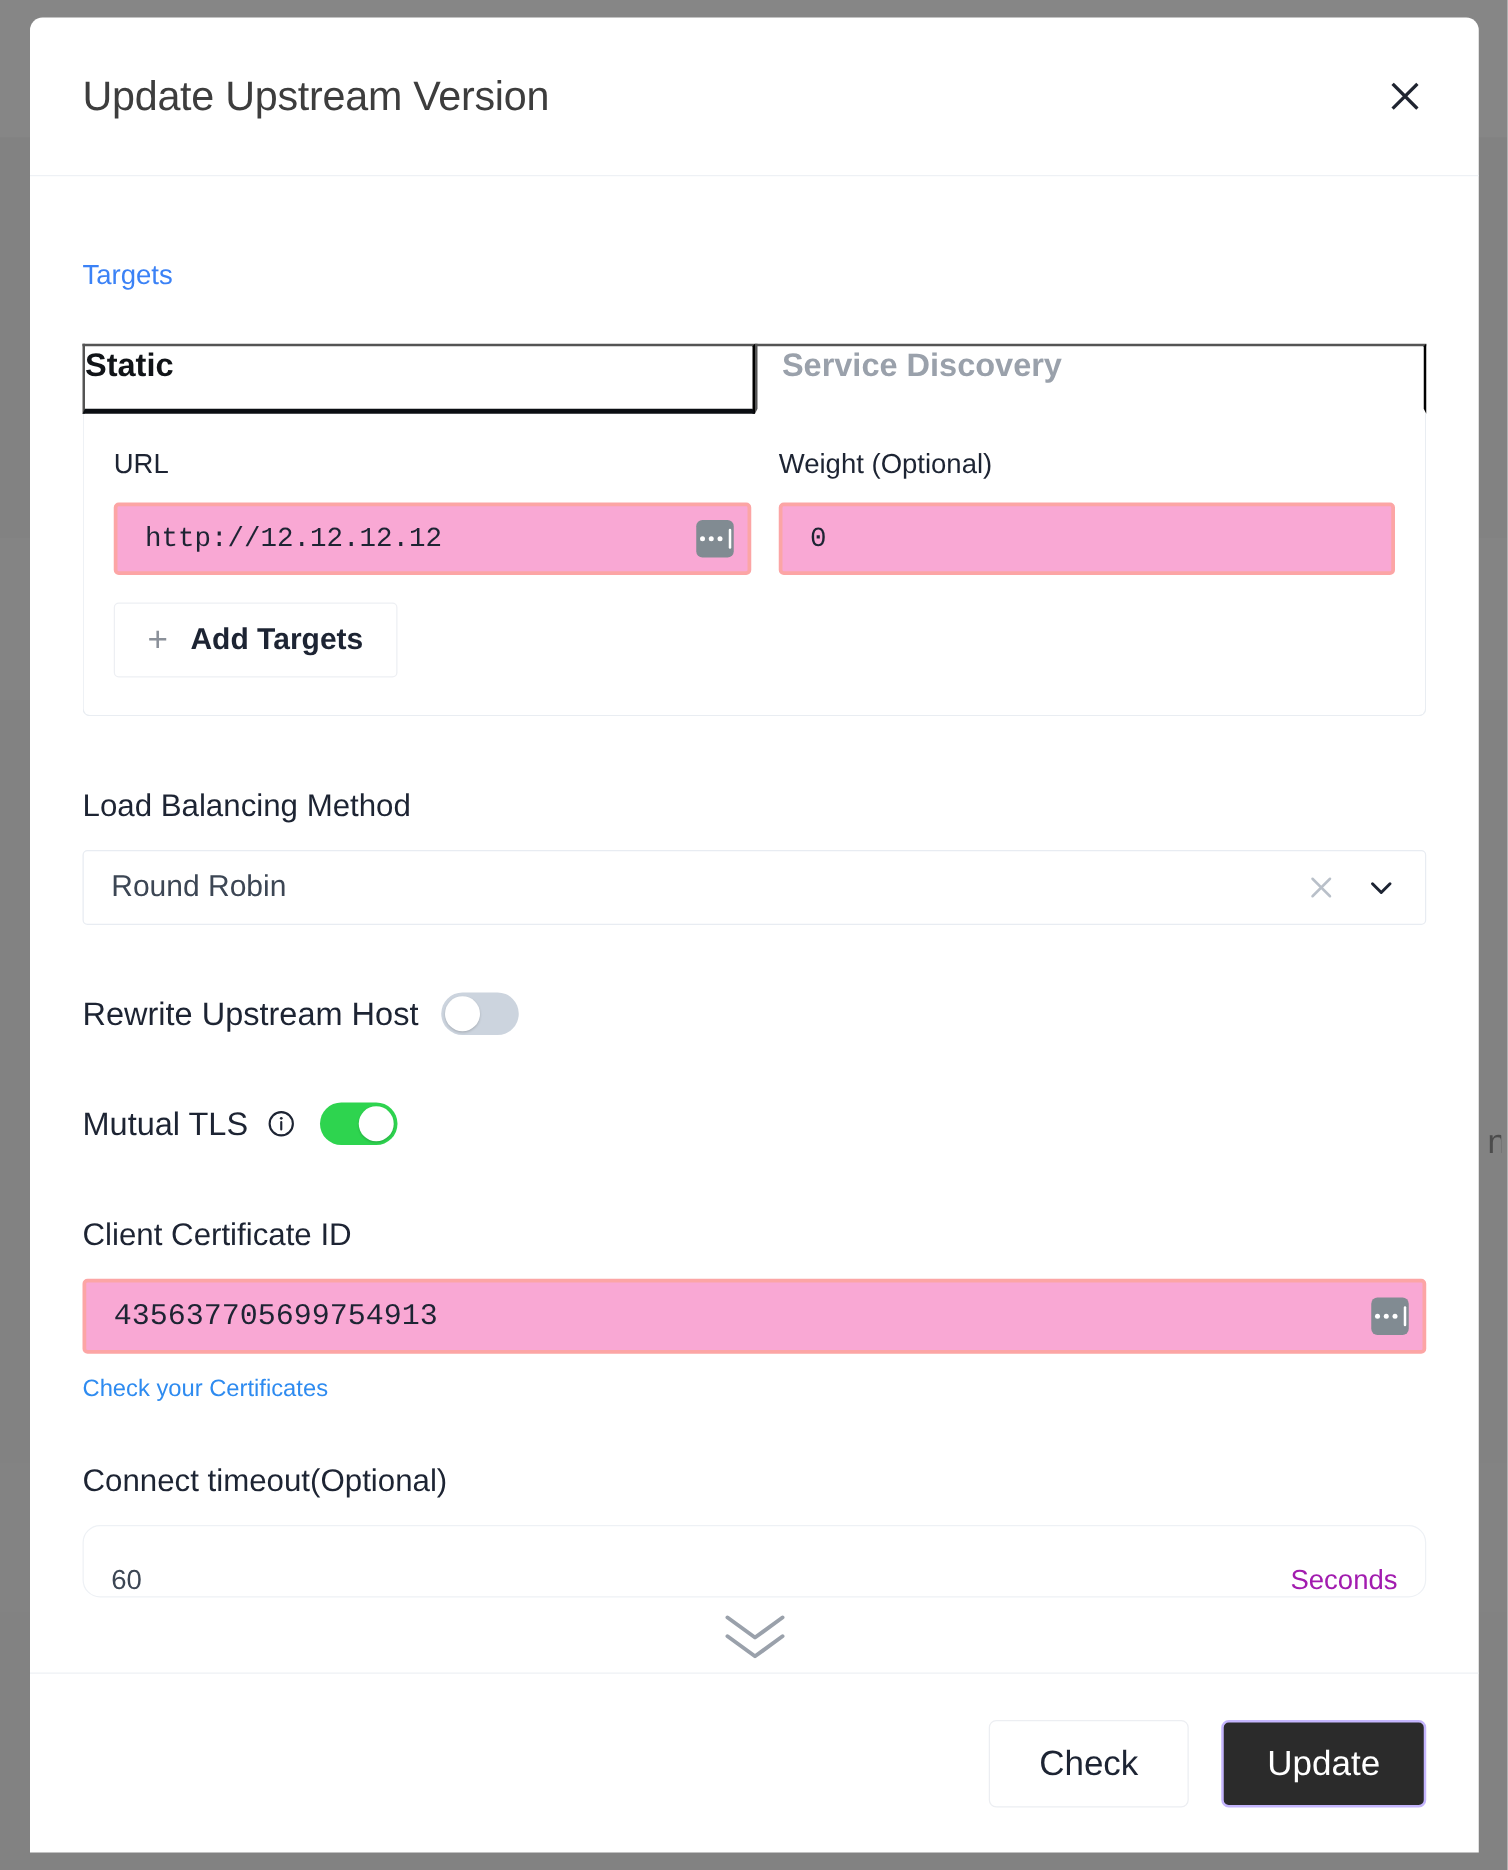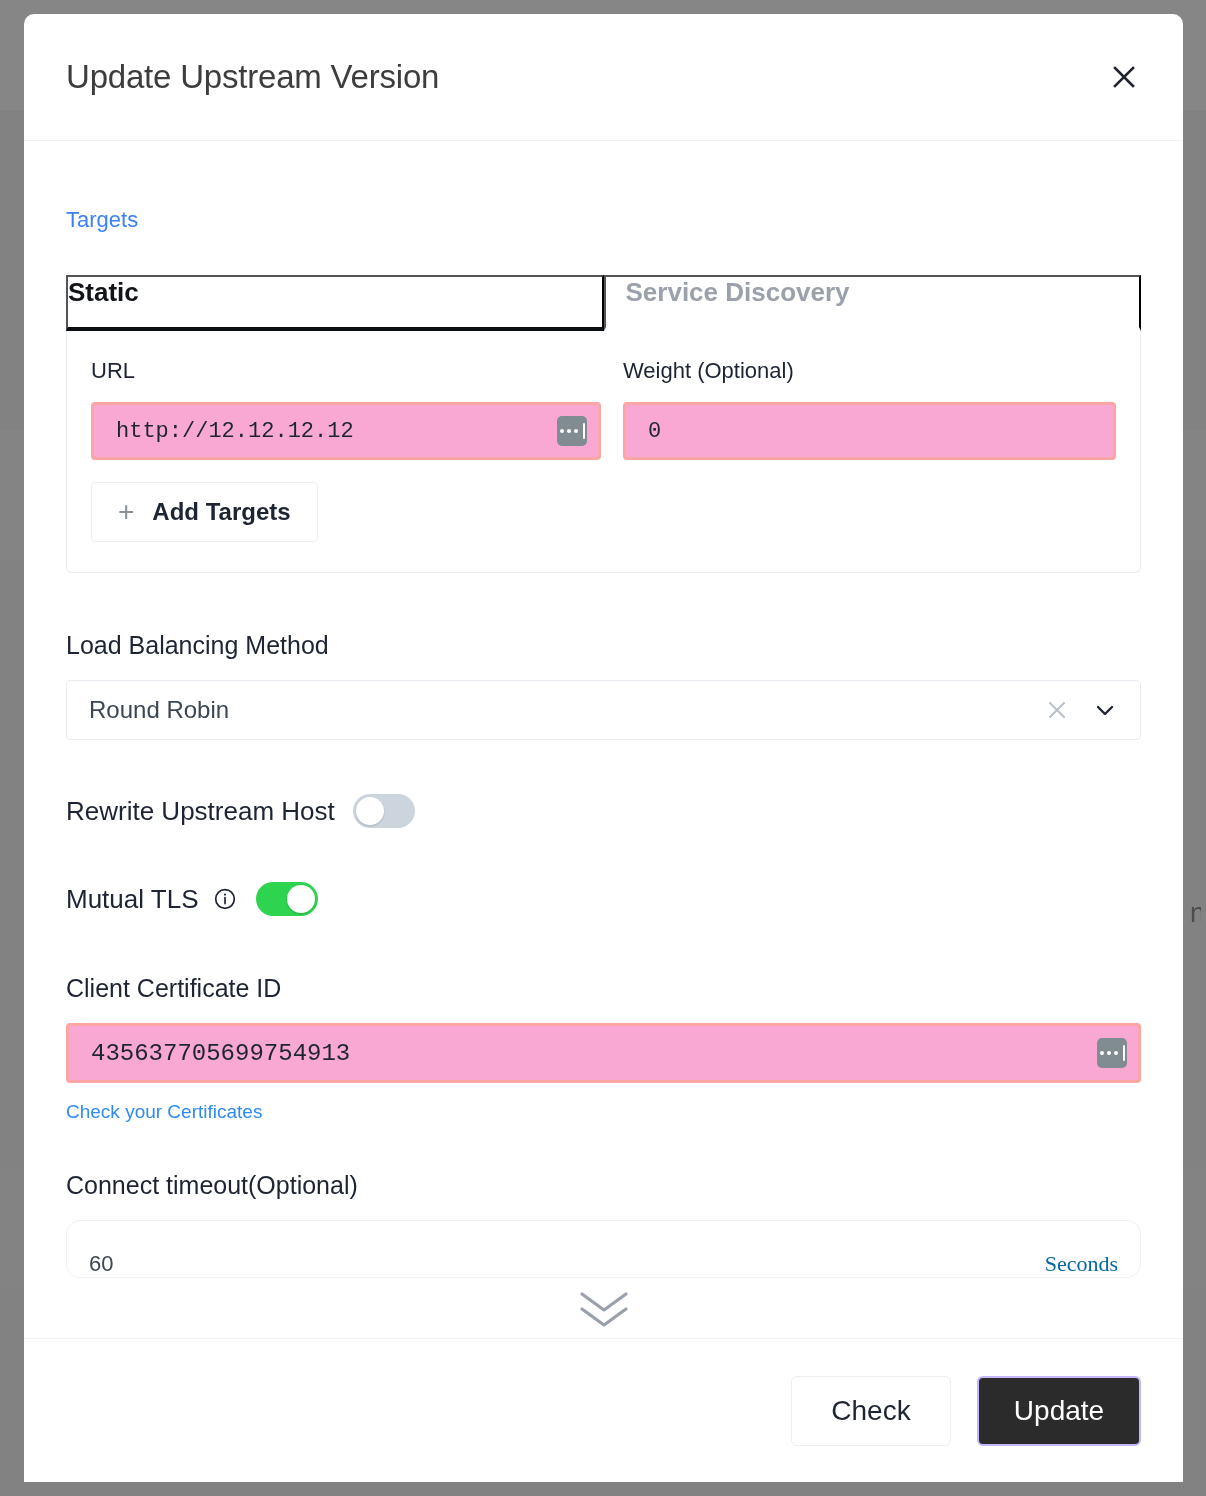--- a/index.html
+++ b/index.html
@@ -294,21 +294,21 @@
     height: 58px;
     border: 1px solid #eef1f5;
     border-radius: 14px;
     display: flex;
     align-items: flex-end;
     padding: 0 22px;
     font-size: 22px;
     color: #3c4654;
     justify-content: space-between;
   }
-  .cut-suffix { color: #0369a1; font-family: Liberation Serif, serif; }
+  .cut-suffix { color: #a21caf; }
 
   
   .scroll-hint {
     position: absolute;
     left: 50%;
     transform: translateX(-50%);
     bottom: 8px;
     display: flex;
     flex-direction: column;
     line-height: 0;

